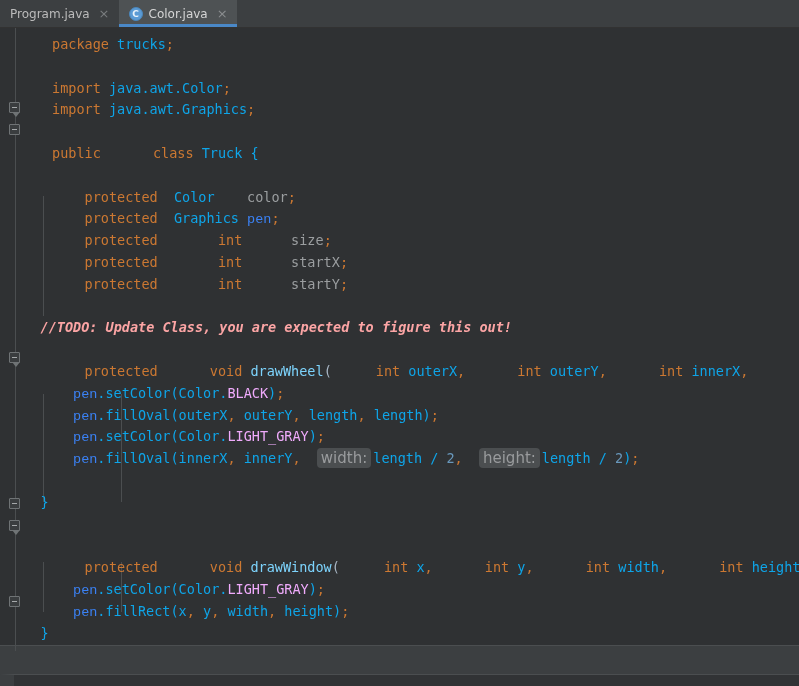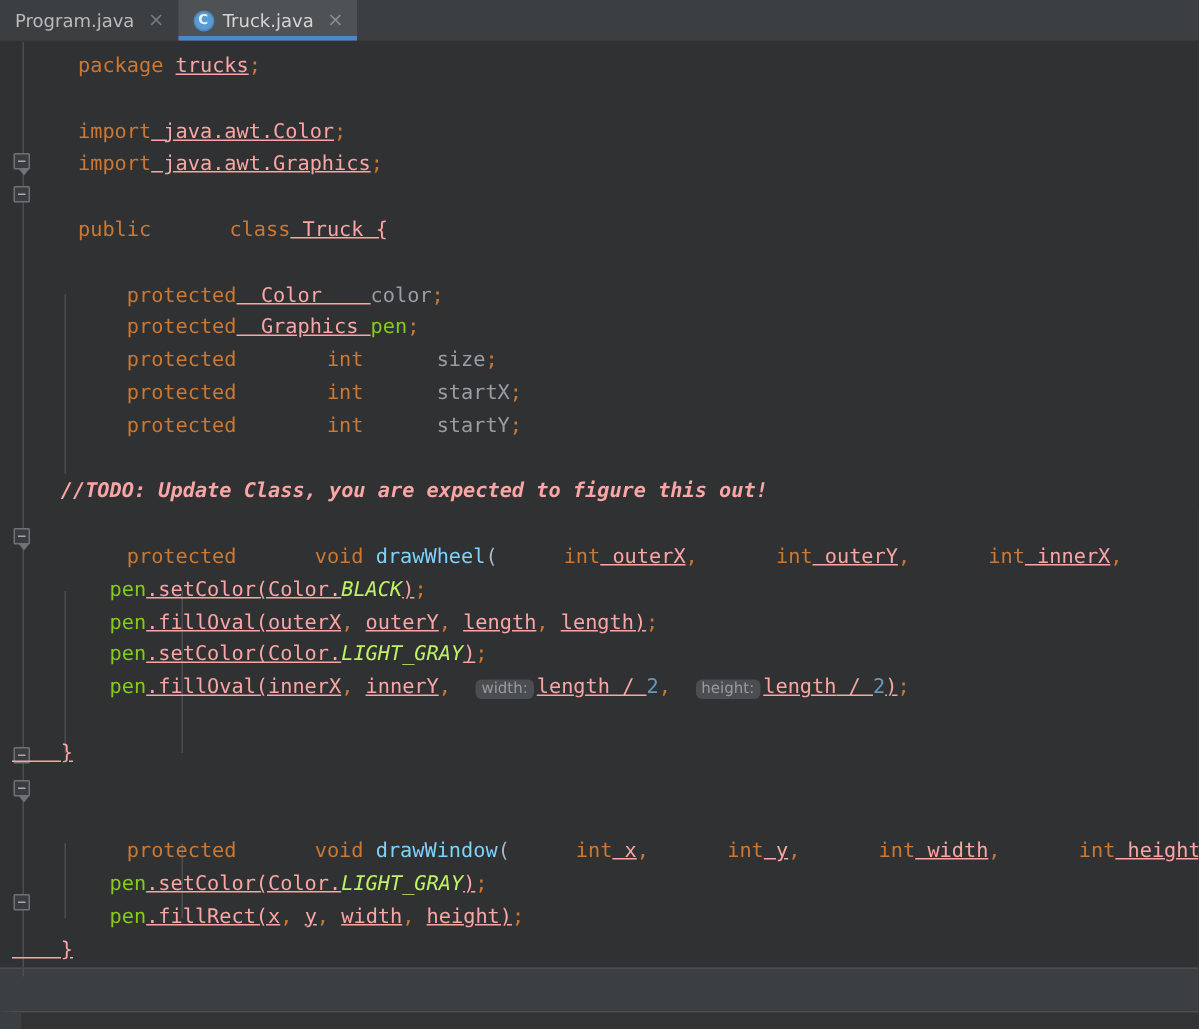--- a/index.html
+++ b/index.html
@@ -134,35 +134,35 @@
 
   
   .guide {
     position: absolute;
     width: 1px;
     background: #4b4e50;
   }
 
   
   .kw   { color: #cc7832; margin-left: 44px; }          
-  .ident{ color: #fca5a5; text-decoration: underline; }          
+  .ident{ color: #0ea5e9; }          
   .punc { color: #a9b7c6; }
   .semi { color: #cc7832; }          
   .fieldgray { color: #9b9ea0; }     
   .methodgray{ color: #7dd3fc; }     
-  .purple { color: #84cc16; }        
-  .purplei{ color: #bef264; font-style: italic; }  
+  .purple { color: #3b82f6; font-family: Liberation Mono, monospace; }        
+  .purplei{ color: #f0abfc; }  
   .num  { color: #6897bb; }          
   .todo { color: #fca5a5; font-style: italic; font-weight: bold; }
 
   .hint {
     background: #4b4e50;
     color: #999b9d;
     font-family: "DejaVu Sans", sans-serif;
-    font-size: 10px;
+    font-size: 15px;
     border-radius: 4px;
     padding: 1px 4px;
     margin-right: 2px;
   }
 
   
   #belowbar {
     height: 28px;
     background: #3c3f41;
     border-top: 1px solid #4b4e50;
@@ -185,21 +185,21 @@
 </head>
 <body>
 
 <div id="tabbar">
   <div class="tab inactive">
     <span>Program.java</span>
     <span class="tab-close">×</span>
   </div>
   <div class="tab active">
     <span class="class-icon">C</span>
-    <span>Truck.java</span>
+    <span>Color.java</span>
     <span class="tab-close">×</span>
   </div>
 </div>
 
 <div id="editor">
   <div id="gutter">
     <div id="gutter-line"></div>
     <div id="fold-markers">
         <div class="fold arrow" style="top: 74px;"></div>
         <div class="fold" style="top: 96px;"></div>

